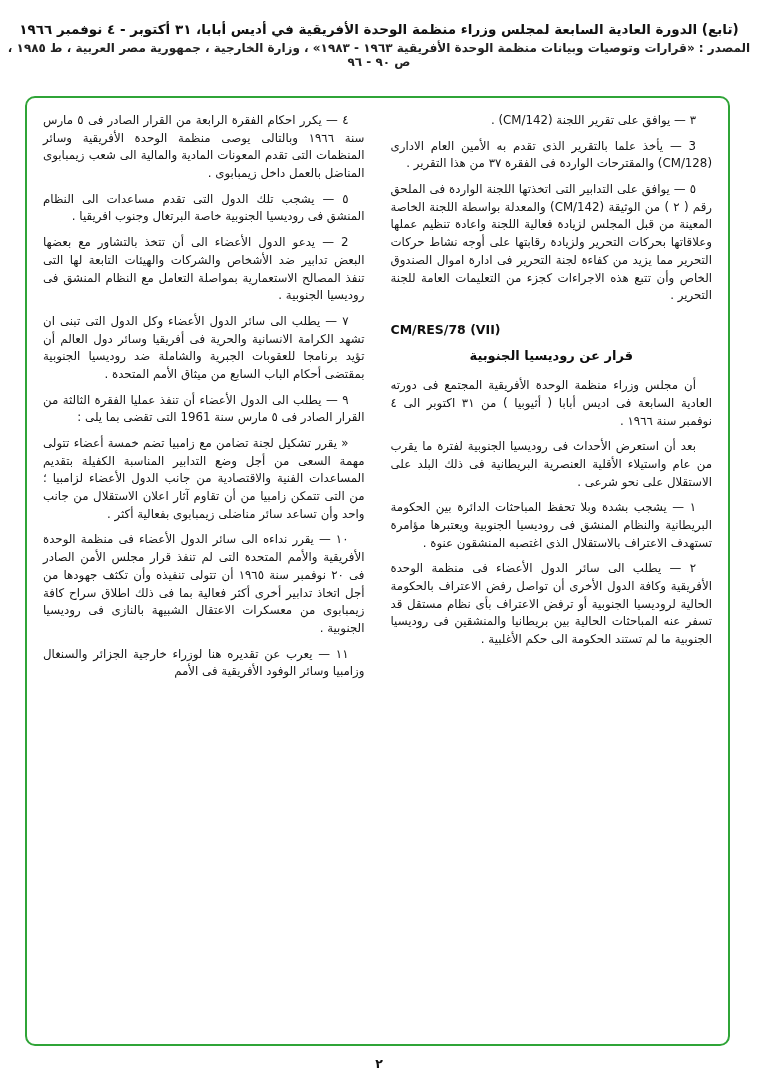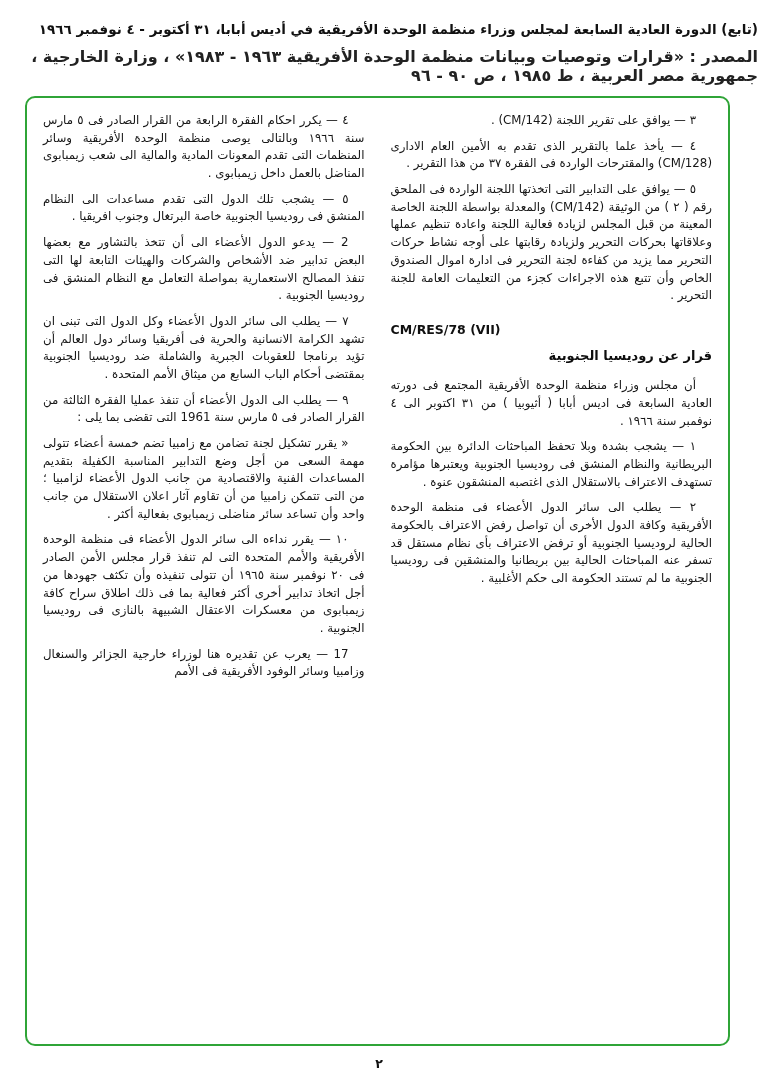--- a/index.html
+++ b/index.html
@@ -10,33 +10,34 @@
   body {
     width: 758px;
     height: 1078px;
     position: relative;
     font-family: "DejaVu Sans", sans-serif;
     color: #1c1c1c;
     overflow: hidden;
   }
   .header {
     direction: rtl;
+    text-align: center;
     padding-top: 20px;
   }
   .doc-title {
     font-weight: bold;
     font-size: 13.5px;
     line-height: 1.4;
     color: #111;
   }
   .doc-source {
-    font-size: 16px;
+    font-size: 12px;
     font-weight: bold;
     color: #222;
-    margin-top: 8px;
+    margin-top: 2px;
   }
   .frame {
     position: absolute;
     left: 25px;
     right: 28px;
     top: 96px;
     bottom: 32px;
     border: 2.5px solid #2fa437;
     border-radius: 10px;
     box-sizing: border-box;
@@ -65,21 +66,21 @@
   .code {
     direction: ltr;
     text-align: left;
     font-weight: bold;
     font-size: 12.5px;
     margin: 16px 0 4px 0;
     text-indent: 0;
     color: #101010;
   }
   .heading {
-    text-align: right;
+    text-align: center;
     font-weight: bold;
     font-size: 13px;
     margin: 6px 0 12px 0;
     text-indent: 0;
     color: #0e0e0e;
   }
   .page-num {
     position: absolute;
     bottom: 7px;
     left: 0;
@@ -96,36 +97,37 @@
 <div class="header">
   <div class="doc-title">(تابع) الدورة العادية السابعة لمجلس وزراء منظمة الوحدة الأفريقية في أديس أبابا، ٣١ أكتوبر - ٤ نوفمبر ١٩٦٦</div>
   <div class="doc-source">المصدر : «قرارات وتوصيات وبيانات منظمة الوحدة الأفريقية ١٩٦٣ - ١٩٨٣» ، وزارة الخارجية ، جمهورية مصر العربية ، ط ١٩٨٥ ، ص ٩٠ - ٩٦</div>
 </div>
 
 <div class="frame">
   <div class="cols">
 
     <div class="col">
       <p class="para">٣ — يوافق على تقرير اللجنة (CM/142) .</p>
-      <p class="para">٤ — يأخذ علما بالتقرير الذى تقدم به الأمين العام الادارى (CM/128) والمقترحات الواردة فى الفقرة ٣٧ من هذا التقرير .</p>
+      <p class="para">3 — يأخذ علما بالتقرير الذى تقدم به الأمين العام الادارى (CM/128) والمقترحات الواردة فى الفقرة ٣٧ من هذا التقرير .</p>
       <p class="para">٥ — يوافق على التدابير التى اتخذتها اللجنة الواردة فى الملحق رقم ( ٢ ) من الوثيقة (CM/142) والمعدلة بواسطة اللجنة الخاصة المعينة من قبل المجلس لزيادة فعالية اللجنة واعادة تنظيم عملها وعلاقاتها بحركات التحرير ولزيادة رقابتها على أوجه نشاط حركات التحرير مما يزيد من كفاءة لجنة التحرير فى ادارة اموال الصندوق الخاص وأن تتبع هذه الاجراءات كجزء من التعليمات العامة للجنة التحرير .</p>
       <p class="code">CM/RES/78 (VII)</p>
       <p class="heading">قرار عن روديسيا الجنوبية</p>
       <p class="para">أن مجلس وزراء منظمة الوحدة الأفريقية المجتمع فى دورته العادية السابعة فى اديس أبابا ( أثيوبيا ) من ٣١ اكتوبر الى ٤ نوفمبر سنة ١٩٦٦ .</p>
+      <p class="para">بعد أن استعرض الأحداث فى روديسيا الجنوبية لفترة ما يقرب من عام واستيلاء الأقلية العنصرية البريطانية فى ذلك البلد على الاستقلال على نحو شرعى .</p>
       <p class="para">١ — يشجب بشدة وبلا تحفظ المباحثات الدائرة بين الحكومة البريطانية والنظام المنشق فى روديسيا الجنوبية ويعتبرها مؤامرة تستهدف الاعتراف بالاستقلال الذى اغتصبه المنشقون عنوة .</p>
       <p class="para">٢ — يطلب الى سائر الدول الأعضاء فى منظمة الوحدة الأفريقية وكافة الدول الأخرى أن تواصل رفض الاعتراف بالحكومة الحالية لروديسيا الجنوبية أو ترفض الاعتراف بأى نظام مستقل قد تسفر عنه المباحثات الحالية بين بريطانيا والمنشقين فى روديسيا الجنوبية ما لم تستند الحكومة الى حكم الأغلبية .</p>
     </div>
 
     <div class="col">
       <p class="para">٤ — يكرر احكام الفقرة الرابعة من القرار الصادر فى ٥ مارس سنة ١٩٦٦ وبالتالى يوصى منظمة الوحدة الأفريقية وسائر المنظمات التى تقدم المعونات المادية والمالية الى شعب زيمبابوى المناضل بالعمل داخل زيمبابوى .</p>
       <p class="para">٥ — يشجب تلك الدول التى تقدم مساعدات الى النظام المنشق فى روديسيا الجنوبية خاصة البرتغال وجنوب افريقيا .</p>
       <p class="para">2 — يدعو الدول الأعضاء الى أن تتخذ بالتشاور مع بعضها البعض تدابير ضد الأشخاص والشركات والهيئات التابعة لها التى تنفذ المصالح الاستعمارية بمواصلة التعامل مع النظام المنشق فى روديسيا الجنوبية .</p>
       <p class="para">٧ — يطلب الى سائر الدول الأعضاء وكل الدول التى تبنى ان تشهد الكرامة الانسانية والحرية فى أفريقيا وسائر دول العالم أن تؤيد برنامجا للعقوبات الجبرية والشاملة ضد روديسيا الجنوبية بمقتضى أحكام الباب السابع من ميثاق الأمم المتحدة .</p>
       <p class="para">٩ — يطلب الى الدول الأعضاء أن تنفذ عمليا الفقرة الثالثة من القرار الصادر فى ٥ مارس سنة 1961 التى تقضى بما يلى :</p>
       <p class="para">« يقرر تشكيل لجنة تضامن مع زامبيا تضم خمسة أعضاء تتولى مهمة السعى من أجل وضع التدابير المناسبة الكفيلة بتقديم المساعدات الفنية والاقتصادية من جانب الدول الأعضاء لزامبيا ؛ من التى تتمكن زامبيا من أن تقاوم آثار اعلان الاستقلال من جانب واحد وأن تساعد سائر مناضلى زيمبابوى بفعالية أكثر .</p>
       <p class="para">١٠ — يقرر نداءه الى سائر الدول الأعضاء فى منظمة الوحدة الأفريقية والأمم المتحدة التى لم تنفذ قرار مجلس الأمن الصادر فى ٢٠ نوفمبر سنة ١٩٦٥ أن تتولى تنفيذه وأن تكثف جهودها من أجل اتخاذ تدابير أخرى أكثر فعالية بما فى ذلك اطلاق سراح كافة زيمبابوى من معسكرات الاعتقال الشبيهة بالنازى فى روديسيا الجنوبية .</p>
-      <p class="para">17 — يعرب عن تقديره هنا لوزراء خارجية الجزائر والسنغال وزامبيا وسائر الوفود الأفريقية فى الأمم</p>
+      <p class="para">١١ — يعرب عن تقديره هنا لوزراء خارجية الجزائر والسنغال وزامبيا وسائر الوفود الأفريقية فى الأمم</p>
     </div>
 
   </div>
 </div>
 
 <div class="page-num">٢</div>
 
 </body></html>

